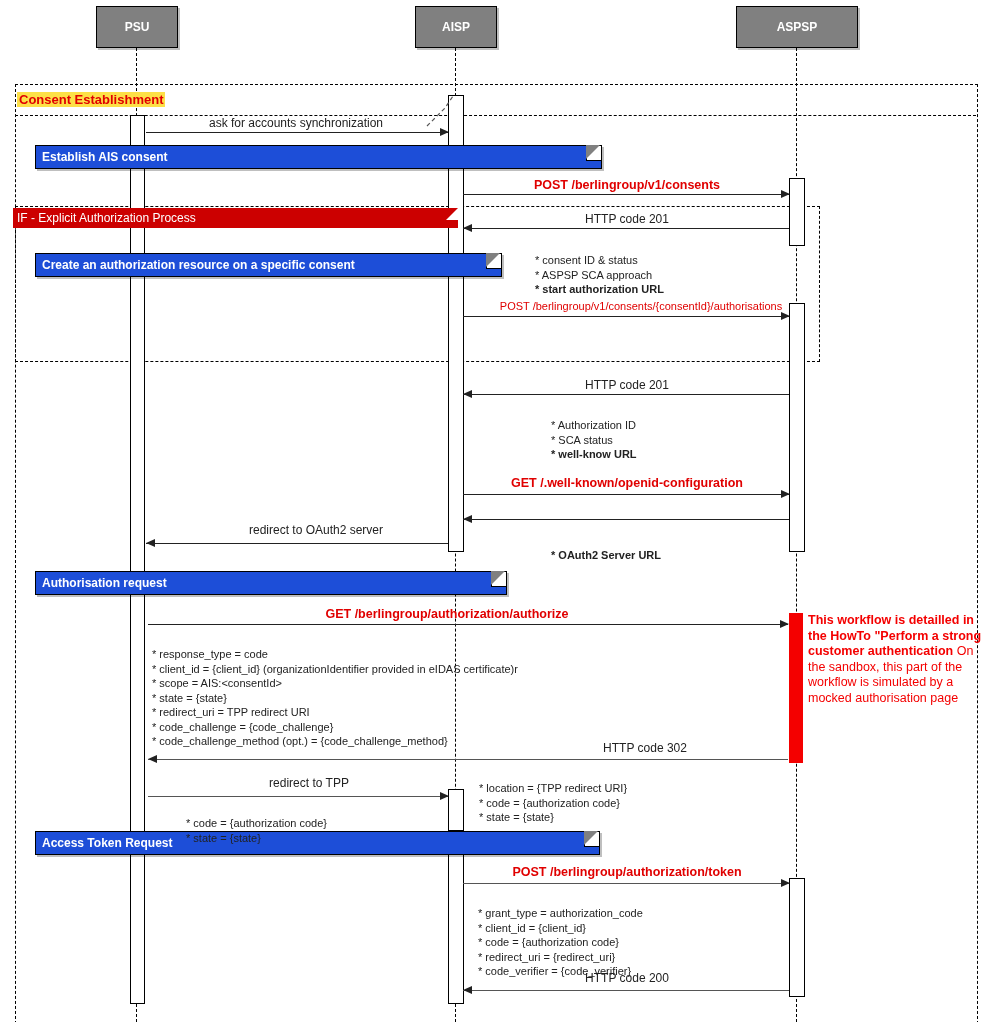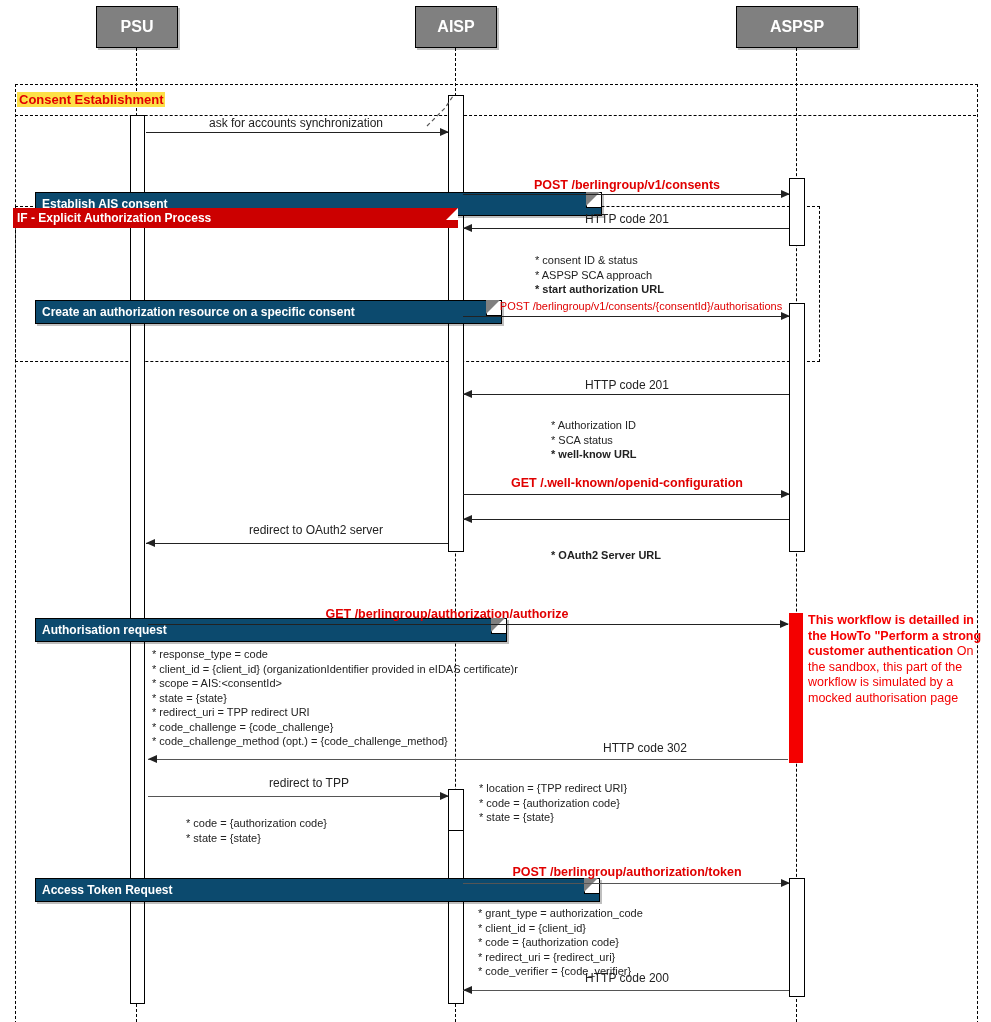--- a/index.html
+++ b/index.html
@@ -2,21 +2,21 @@
 <html><head>
 <meta charset="utf-8">
 <style>
   html,body{margin:0;padding:0;background:#ffffff;}
   body{font-family:"Liberation Sans",sans-serif;}
   #canvas{position:relative;width:991px;height:1022px;background:#fff;overflow:hidden;}
 
   
   .actor-box{
     position:absolute;background:#808080;border:1px solid #000;
-    color:#fff;font-weight:bold;font-size:16px;
+    color:#fff;font-weight:bold;font-size:12px;
     display:flex;align-items:center;justify-content:center;
     box-shadow:2px 2px 0 rgba(0,0,0,.25);
   }
   .lifeline{
     position:absolute;width:0;border-left:1px dashed #000;
   }
 
   
   .activation{
     position:absolute;background:#ffffff;border:1px solid #000;
@@ -27,23 +27,22 @@
   .frame{
     position:absolute;border:1px dashed #000;background:transparent;
   }
   .frame-label{
     position:absolute;color:#e00000;font-weight:bold;font-size:13px;
     white-space:nowrap;background:#fde047;padding:0 2px;
   }
 
   
   .sectionbar{
-    position:absolute;height:22px;background:#0c4a6e;border:1px solid #000;
+    position:absolute;height:22px;background:#1d4ed8;border:1px solid #000;
     box-shadow:2px 2px 0 rgba(0,0,0,.25);
-    margin-top:47px;
   }
   .sectionbar .lbl{
     position:absolute;left:6px;top:50%;transform:translateY(-50%);
     color:#fff;font-weight:bold;font-size:12px;white-space:nowrap;
   }
   .sectionbar .fold{
     position:absolute;right:0;top:0;width:14px;height:14px;
     background:#fff;
     border-left:1px solid #000;border-bottom:1px solid #000;
   }
@@ -51,21 +50,21 @@
     content:"";position:absolute;left:-1px;top:-1px;width:0;height:0;
     border-left:14px solid #808080;border-bottom:14px solid transparent;
   }
 
   
   .redbanner{
     position:absolute;height:20px;background:#cc0000;
   }
   .redbanner .lbl{
     position:absolute;left:4px;top:50%;transform:translateY(-50%);
-    color:#fff;font-weight:bold;font-size:12px;white-space:nowrap;
+    color:#fff;font-weight:normal;font-size:12px;white-space:nowrap;
   }
   .redbanner .fold{
     position:absolute;right:0;top:0;width:12px;height:12px;background:#fff;
   }
   .redbanner .fold:after{
     content:"";position:absolute;left:0;top:0;width:0;height:0;
     border-left:12px solid #cc0000;border-bottom:12px solid transparent;
   }
 
   

